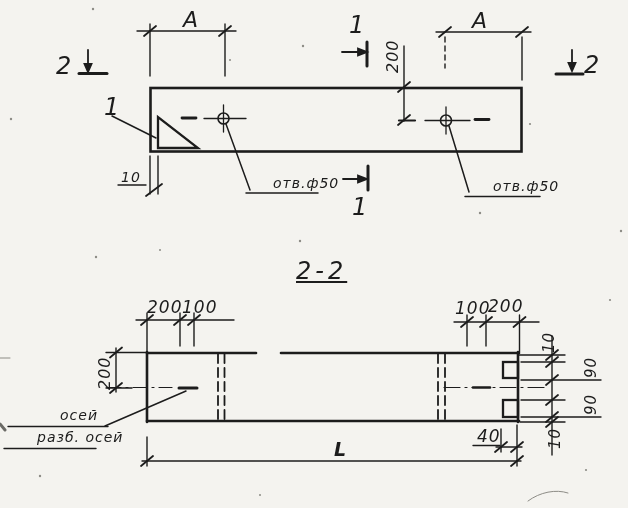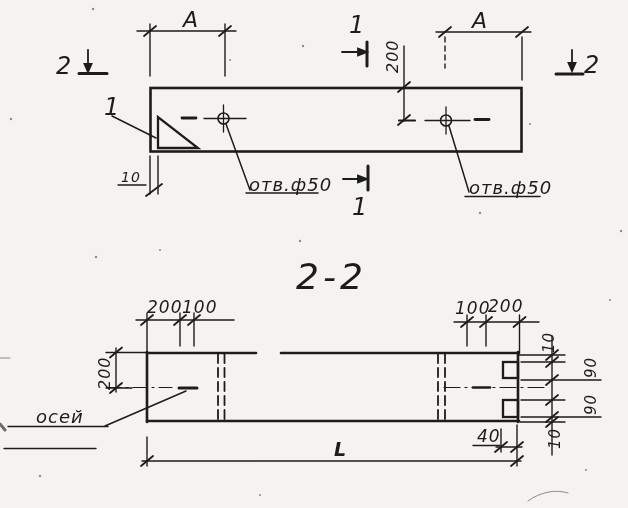--- a/index.html
+++ b/index.html
@@ -17,22 +17,22 @@
     font-style:italic;
     line-height:1;
     white-space:nowrap;
     color:#1c1c1c;
     letter-spacing:1px;
   }
   .rot{transform:rotate(-90deg);transform-origin:0 0;}
   .num{font-size:17px;}
   .small{font-size:14px;}
   .mark{font-size:24px;}
-  .note{font-size:18px;}
-  .title{font-size:36px;letter-spacing:4px;}
+  .note{font-size:14px;margin-left:24px;}
+  .title{font-size:24px;letter-spacing:4px;text-decoration:underline;}
 </style>
 </head>
 <body>
 
 <div class="sheet">
 
   <svg width="628" height="508" viewBox="0 0 628 508" fill="none" stroke="#1c1c1c" stroke-linecap="round">
 
     <g>
 
@@ -241,14 +241,15 @@
   <span class="lbl num" style="left:455px;top:300px;">100</span>
   <span class="lbl num" style="left:488px;top:298px;">200</span>
   <span class="lbl rot" style="left:97px;top:390px;font-size:16px;">200</span>
   <span class="lbl rot" style="left:542px;top:353px;font-size:15px;">10</span>
   <span class="lbl rot" style="left:584px;top:378px;font-size:15px;">90</span>
   <span class="lbl rot" style="left:584px;top:415px;font-size:15px;">90</span>
   <span class="lbl rot" style="left:548px;top:449px;font-size:15px;">10</span>
   <span class="lbl num" style="left:477px;top:428px;">40</span>
   <span class="lbl" style="left:334px;top:440px;font-size:19px;font-weight:bold;">L</span>
   <span class="lbl note" style="left:36px;top:408px;">осей</span>
+  <span class="lbl note" style="left:13px;top:430px;">разб. осей</span>
 
 </div>
 
 </body></html>

